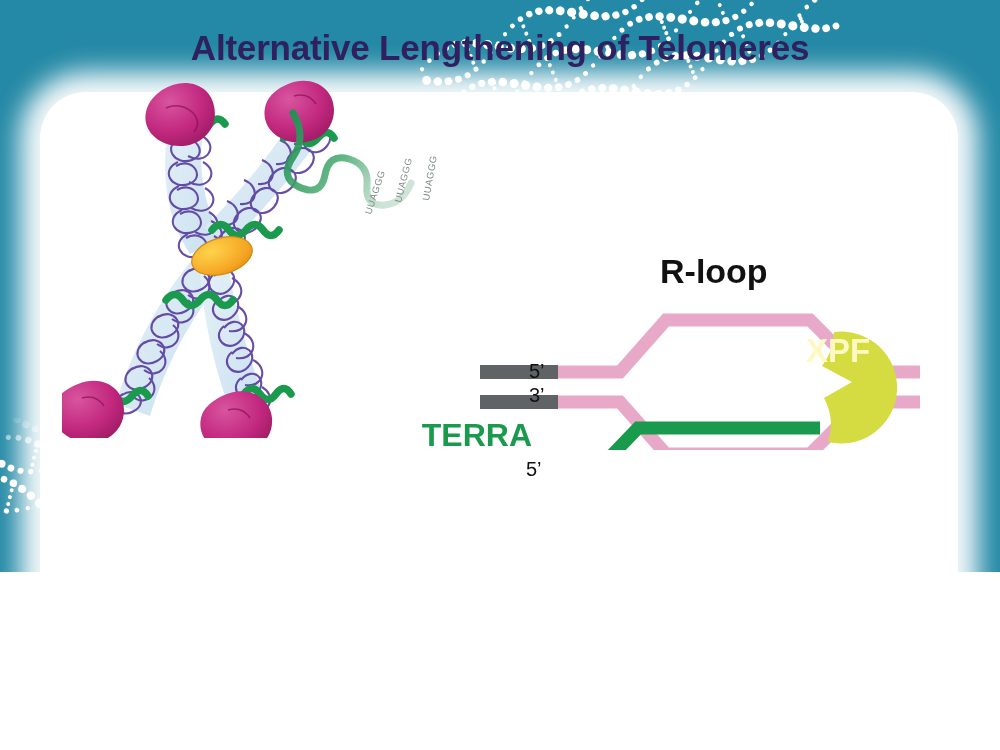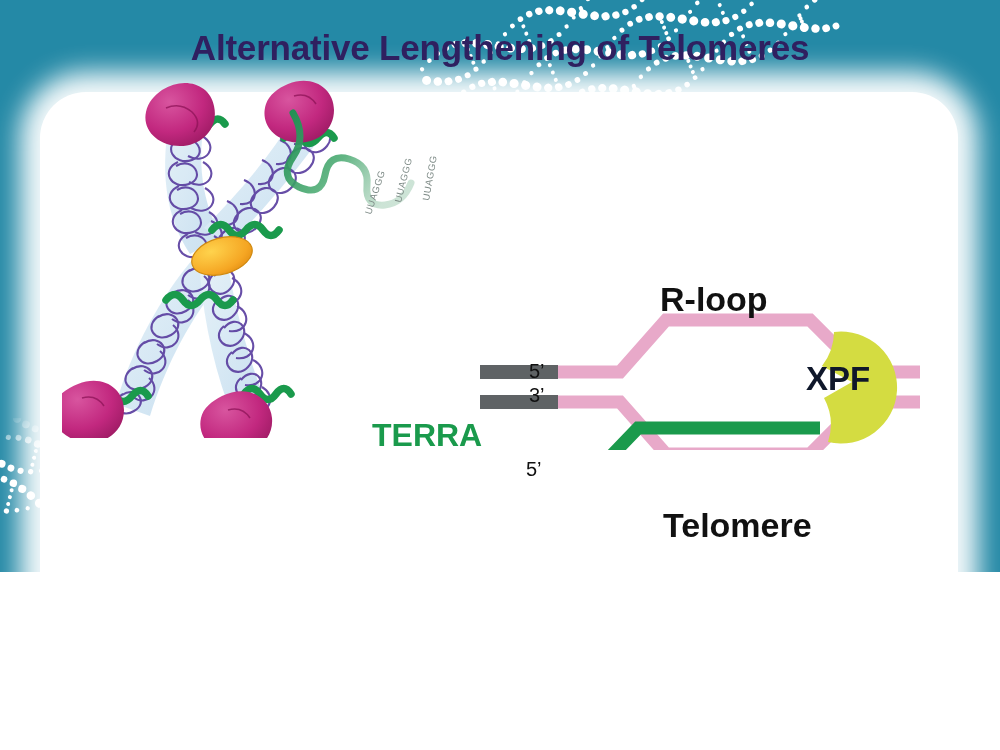--- a/index.html
+++ b/index.html
@@ -64,31 +64,30 @@
   .chromo { position: absolute; left: 62px; top: 78px; width: 370px; height: 360px; }
   .rna-tail { position: absolute; left: 275px; top: 95px; width: 190px; height: 180px; }
 
   .loopwrap { position: absolute; left: 470px; top: 150px; width: 450px; height: 300px; }
 
   .lbl {
     position: absolute;
     font-weight: bold;
     color: #111111;
     white-space: nowrap;
-    margin-top: 28px;
   }
   .lbl-rloop { left: 660px; top: 252px; font-size: 34px; }
   .lbl-telomere { left: 663px; top: 478px; font-size: 34px; }
-  .lbl-xpf { left: 806px; top: 332px; font-size: 33px; color: #0f172a; }
+  .lbl-xpf { left: 806px; top: 332px; font-size: 33px; color: #fef9c3; }
 
   .terra {
     position: absolute;
     left: 372px; top: 418px;
     width: 160px;
-    text-align: left;
+    text-align: right;
     font-size: 32px;
     font-weight: bold;
     color: #1a9a4c;
     line-height: 1.08;
   }
   .terra div { white-space: nowrap; }
 
   .prime {
     position: absolute;
     font-size: 20px;
@@ -975,21 +974,20 @@
 
     <path d="M364 182
              a56 56 0 1 1 -6 110
              a56 56 0 0 0 -4 -44
              l28 -16
              l-30 -16
              a56 56 0 0 0 12 -34 Z" fill="#d4dc41"></path>
   </svg>
 
   <div class="lbl lbl-rloop">R-loop</div>
-  <div class="lbl lbl-telomere">Telomere</div>
   <div class="lbl lbl-xpf">XPF</div>
 
   <div class="terra">
     <div>TERRA</div>
   </div>
 
   <div class="prime p5a">5’</div>
   <div class="prime p3a">3’</div>
   <div class="prime p5b">5’</div>
 

